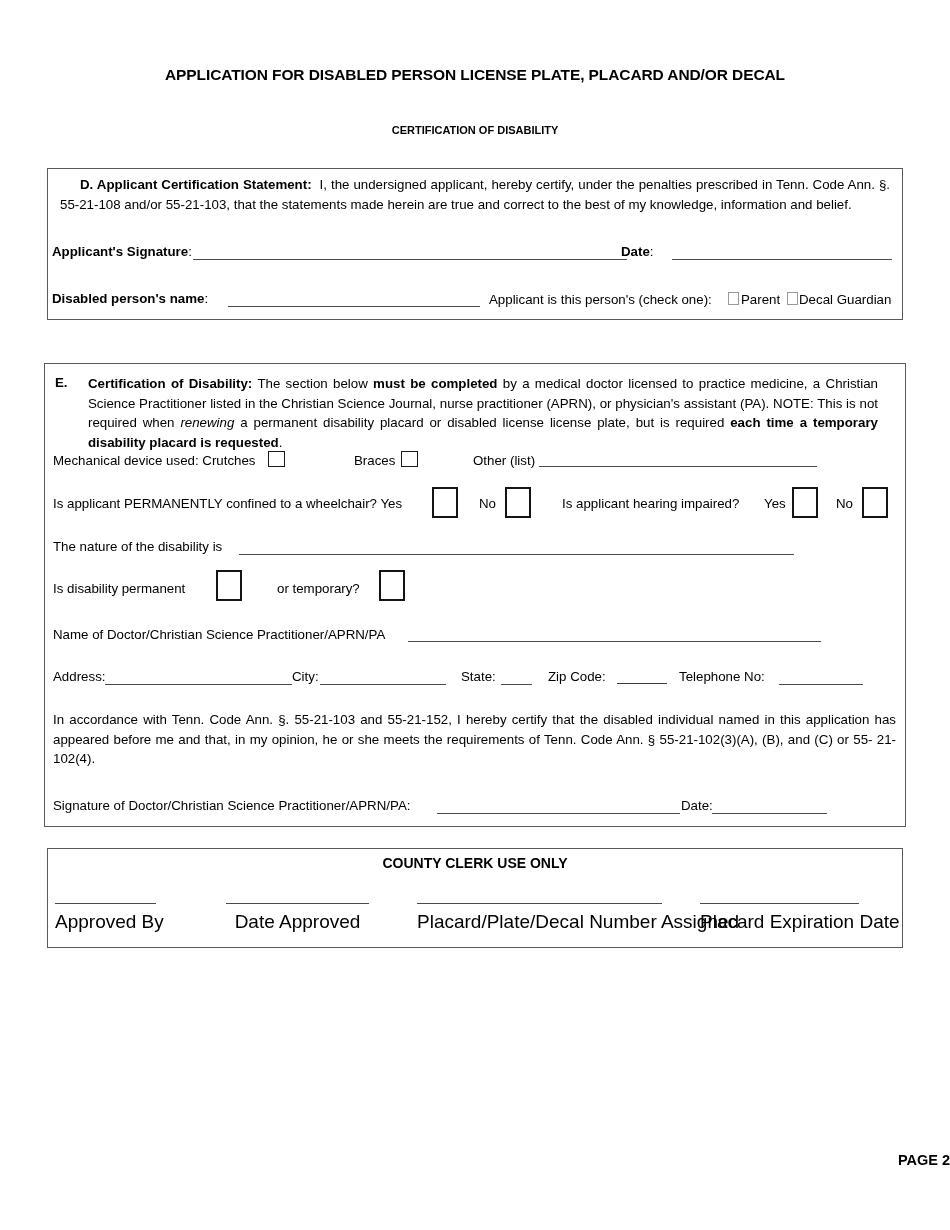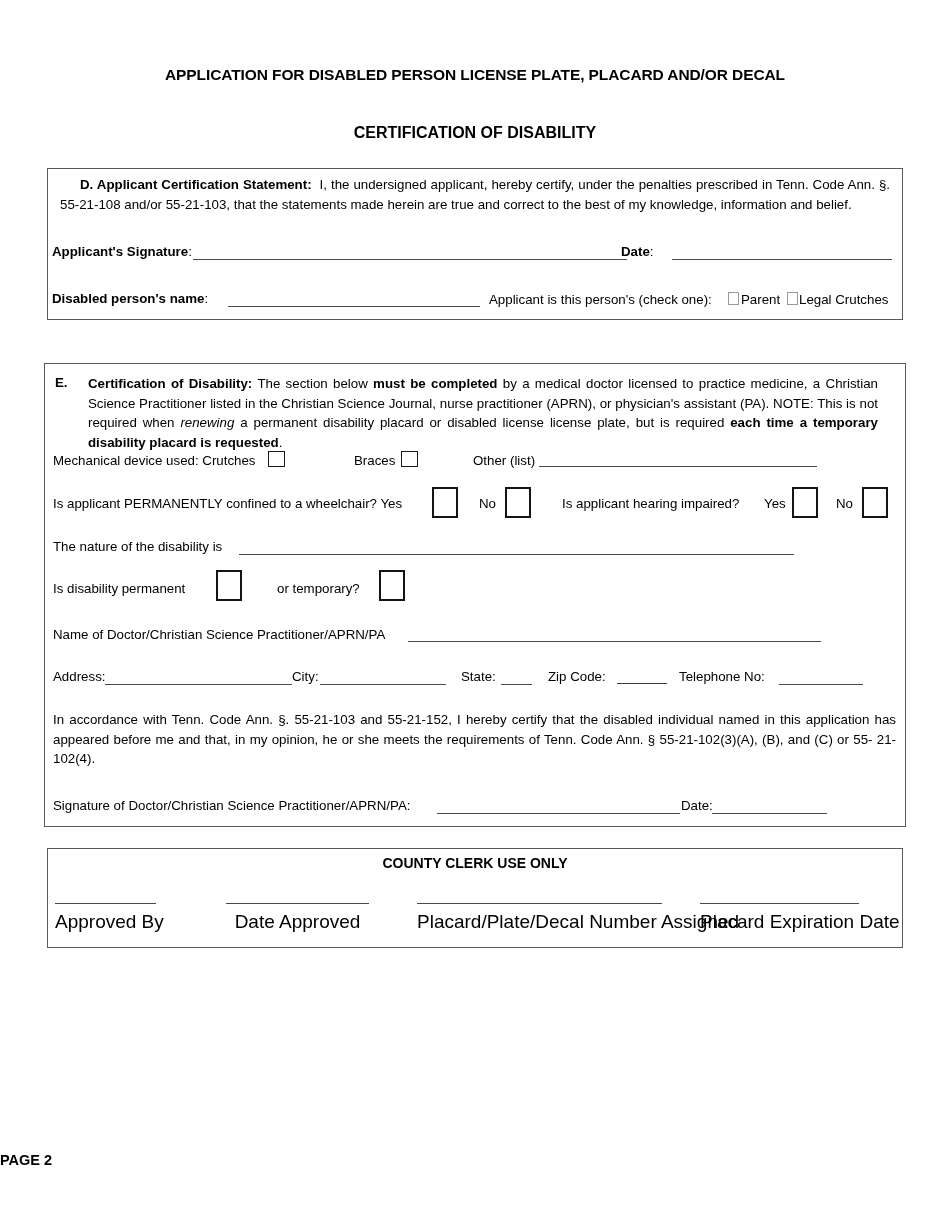--- a/index.html
+++ b/index.html
@@ -32,21 +32,21 @@
     font-size: 15.5px;
     font-weight: bold;
     letter-spacing: -0.1px;
   }
   .doc-subtitle {
     position: absolute;
     left: 0;
     top: 124px;
     width: 950px;
     text-align: center;
-    font-size: 16px;
+    font-size: 11px;
     font-weight: bold;
   }
 
   
   .box {
     position: absolute;
     border: 1.2px solid #5a5a5a;
     box-sizing: border-box;
     background: #fff;
   }
@@ -105,21 +105,21 @@
     font-size: 19px;
     text-align: center;
     white-space: nowrap;
   }
 
   .page-footer {
     position: absolute;
     left: 0;
     top: 1152px;
     width: 950px;
-    text-align: left;
+    text-align: right;
     font-size: 14.5px;
     font-weight: bold;
   }
 </style>
 </head>
 <body>
 
 <div class="page">
 
   <div class="doc-title">APPLICATION FOR DISABLED PERSON LICENSE PLATE, PLACARD AND/OR DECAL</div>
@@ -137,21 +137,21 @@
   <div class="txt b" style="left:621px; top:243px;"><span>Date</span><span class="txt" style="position:static;font-weight:normal;">:</span></div>
   <div class="rule" style="left:672px; top:259px; width:220px;"></div>
 
 
   <div class="txt b" style="left:52px; top:290px;"><span>Disabled person's name</span><span class="txt" style="position:static;font-weight:normal;">:</span></div>
   <div class="rule" style="left:228px; top:306px; width:252px;"></div>
   <div class="txt" style="left:489px; top:291px;">Applicant is this person's (check one):</div>
   <div class="cb cb-sm" style="left:728px; top:292px;"></div>
   <div class="txt" style="left:741px; top:291px;">Parent</div>
   <div class="cb cb-sm" style="left:787px; top:292px;"></div>
-  <div class="txt" style="left:799px; top:291px;">Legal Crutches</div>
+  <div class="txt" style="left:799px; top:291px;">Decal Guardian</div>
 
   <div class="box" id="box-e"></div>
 
   <div class="txt b" style="left:55px; top:374px;">E.</div>
   <div class="para" style="left:88px; top:374px; width:790px;">
     <span class="b">Certification of Disability:</span>
     <span> </span><span>The section below</span>
     <span> </span><span class="b">must be completed</span>
     <span> </span><span>by a medical doctor licensed to practice medicine, a Christian Science Practitioner listed in the Christian Science Journal, nurse practitioner (APRN), or physician's assistant (PA). NOTE: This is not required when</span>
     <span> </span><span class="i">renewing</span>

